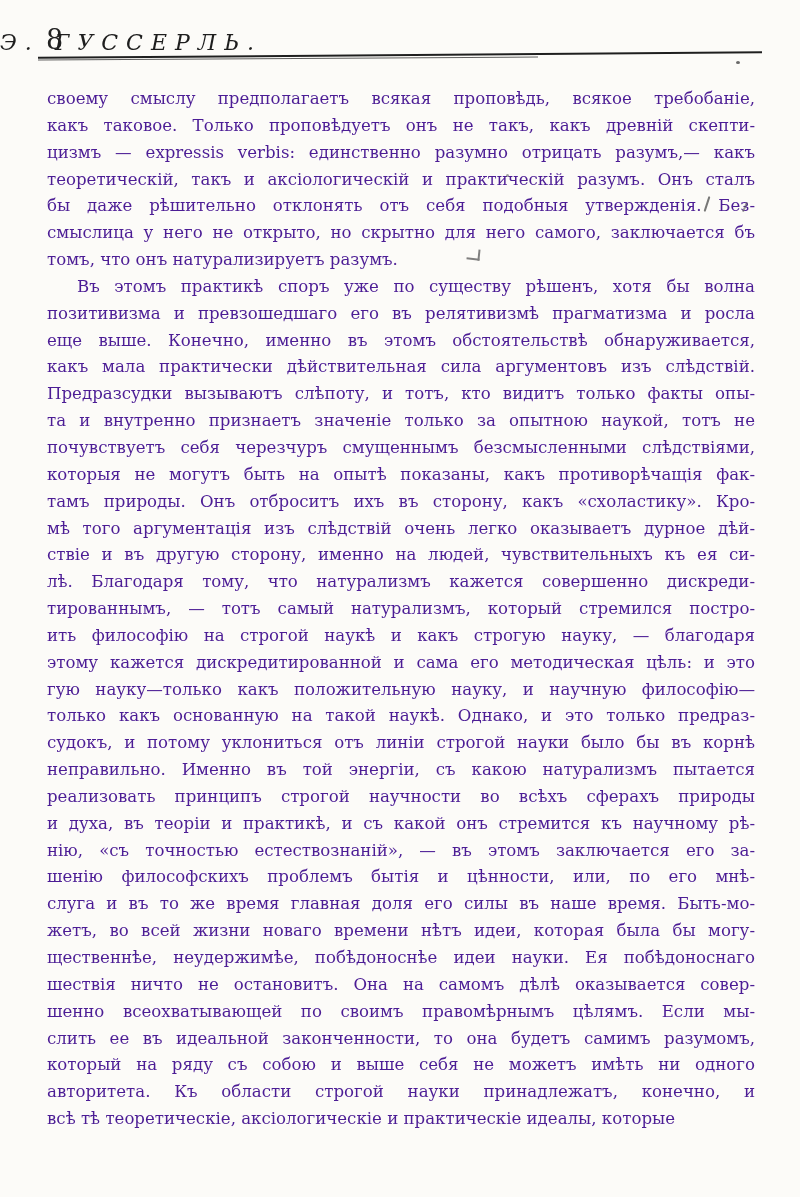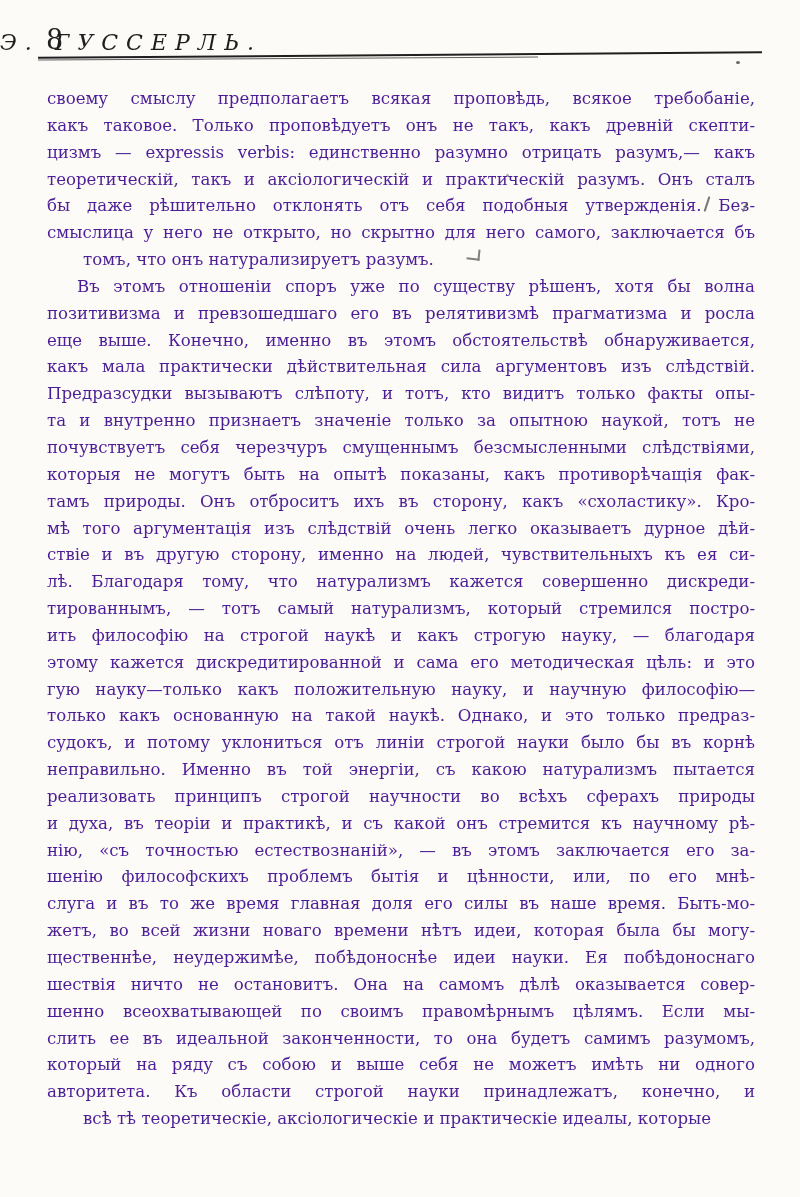--- a/index.html
+++ b/index.html
@@ -44,21 +44,21 @@
     color: #4c1d95;
   }
   .tline {
     text-align: justify;
     text-align-last: justify;
     white-space: normal;
     overflow: hidden;
     height: 26.85px;
   }
   .tline.indent { text-indent: 30px; }
-  .tline.lastline { text-align-last: left; margin-left: 36px; }
+  .tline.lastline { text-align-last: left; }
 
   
   .pencil-slash {
     position: absolute; left: 706px; top: 196px;
     width: 2px; height: 16px; background: #4c4c4c;
     transform: rotate(18deg); opacity: .75; border-radius: 1px;
   }
   .pencil-corner {
     position: absolute; left: 468px; top: 248px;
     width: 9px; height: 11px;
@@ -96,21 +96,21 @@
     <div>
         <div class="tline">своему смыслу предполагаетъ всякая проповѣдь, всякое требобаніе,</div>
         <div class="tline">какъ таковое. Только проповѣдуетъ онъ не такъ, какъ древній скепти-</div>
         <div class="tline">цизмъ — expressis verbis: единственно разумно отрицать разумъ,— какъ</div>
         <div class="tline">теоретическій, такъ и аксіологическій и практическій разумъ. Онъ сталъ</div>
         <div class="tline">бы даже рѣшительно отклонять отъ себя подобныя утвержденія. Без-</div>
         <div class="tline">смыслица у него не открыто, но скрытно для него самого, заключается бъ</div>
         <div class="tline lastline">томъ, что онъ натурализируетъ разумъ.</div>
       </div>
     <div>
-        <div class="tline indent">Въ этомъ отношеніи споръ уже по существу рѣшенъ, хотя бы волна</div>
+        <div class="tline indent">Въ этомъ практикѣ споръ уже по существу рѣшенъ, хотя бы волна</div>
         <div class="tline">позитивизма и превзошедшаго его въ релятивизмѣ прагматизма и росла</div>
         <div class="tline">еще выше. Конечно, именно въ этомъ обстоятельствѣ обнаруживается,</div>
         <div class="tline">какъ мала практически дѣйствительная сила аргументовъ изъ слѣдствій.</div>
         <div class="tline">Предразсудки вызываютъ слѣпоту, и тотъ, кто видитъ только факты опы-</div>
         <div class="tline">та и внутренно признаетъ значеніе только за опытною наукой, тотъ не</div>
         <div class="tline">почувствуетъ себя черезчуръ смущеннымъ безсмысленными слѣдствіями,</div>
         <div class="tline">которыя не могутъ быть на опытѣ показаны, какъ противорѣчащія фак-</div>
         <div class="tline">тамъ природы. Онъ отброситъ ихъ въ сторону, какъ «схоластику». Кро-</div>
         <div class="tline">мѣ того аргументація изъ слѣдствій очень легко оказываетъ дурное дѣй-</div>
         <div class="tline">ствіе и въ другую сторону, именно на людей, чувствительныхъ къ ея си-</div>

